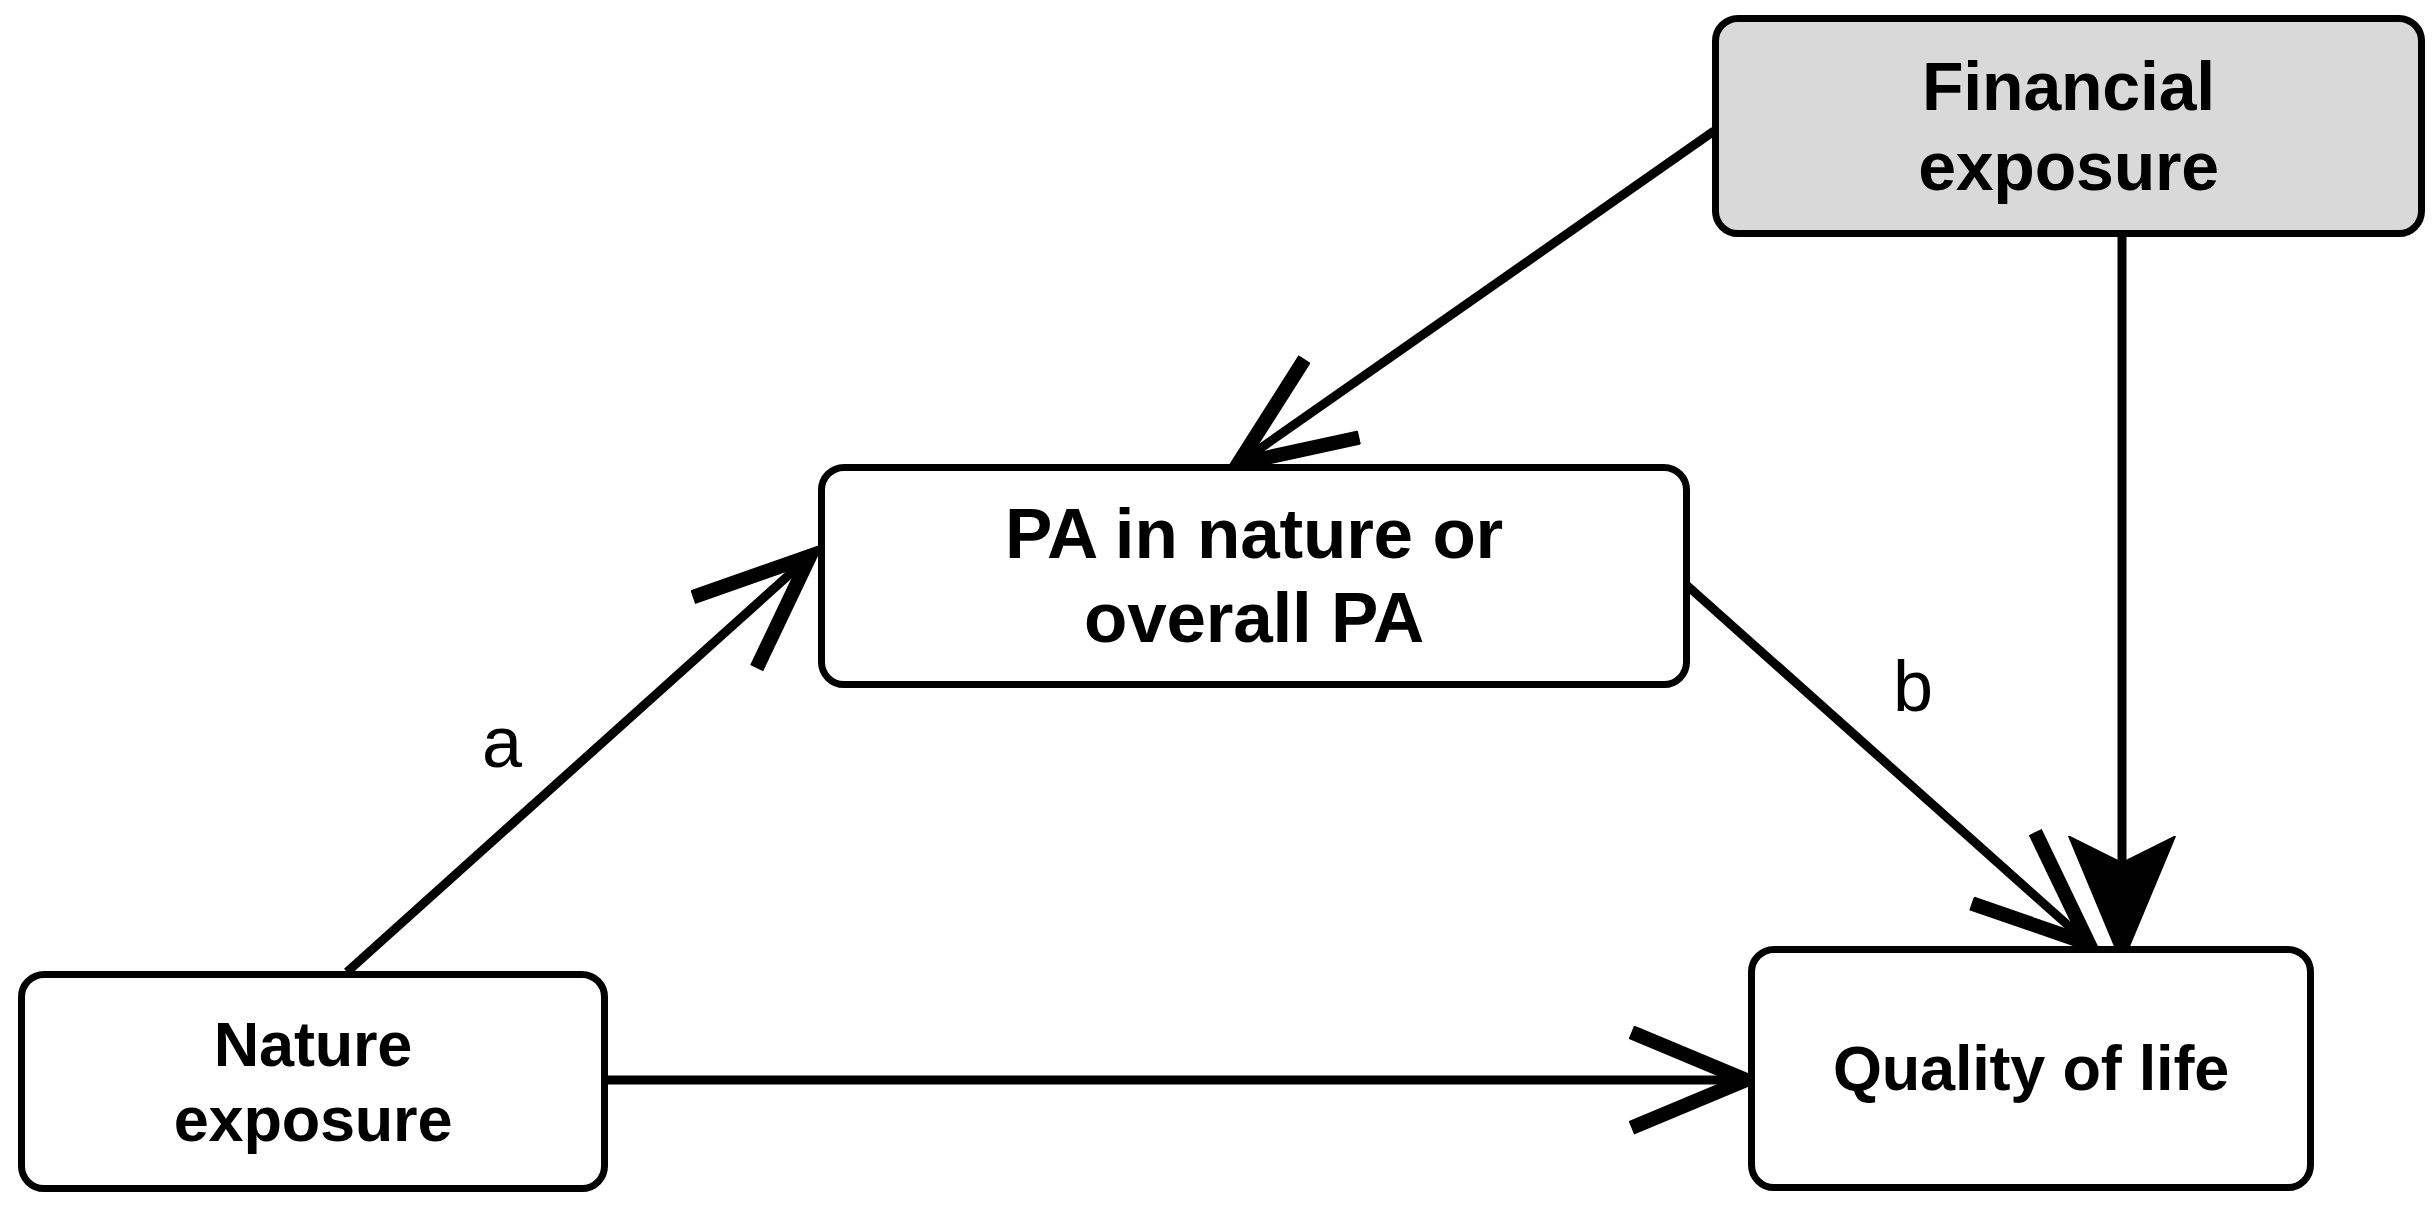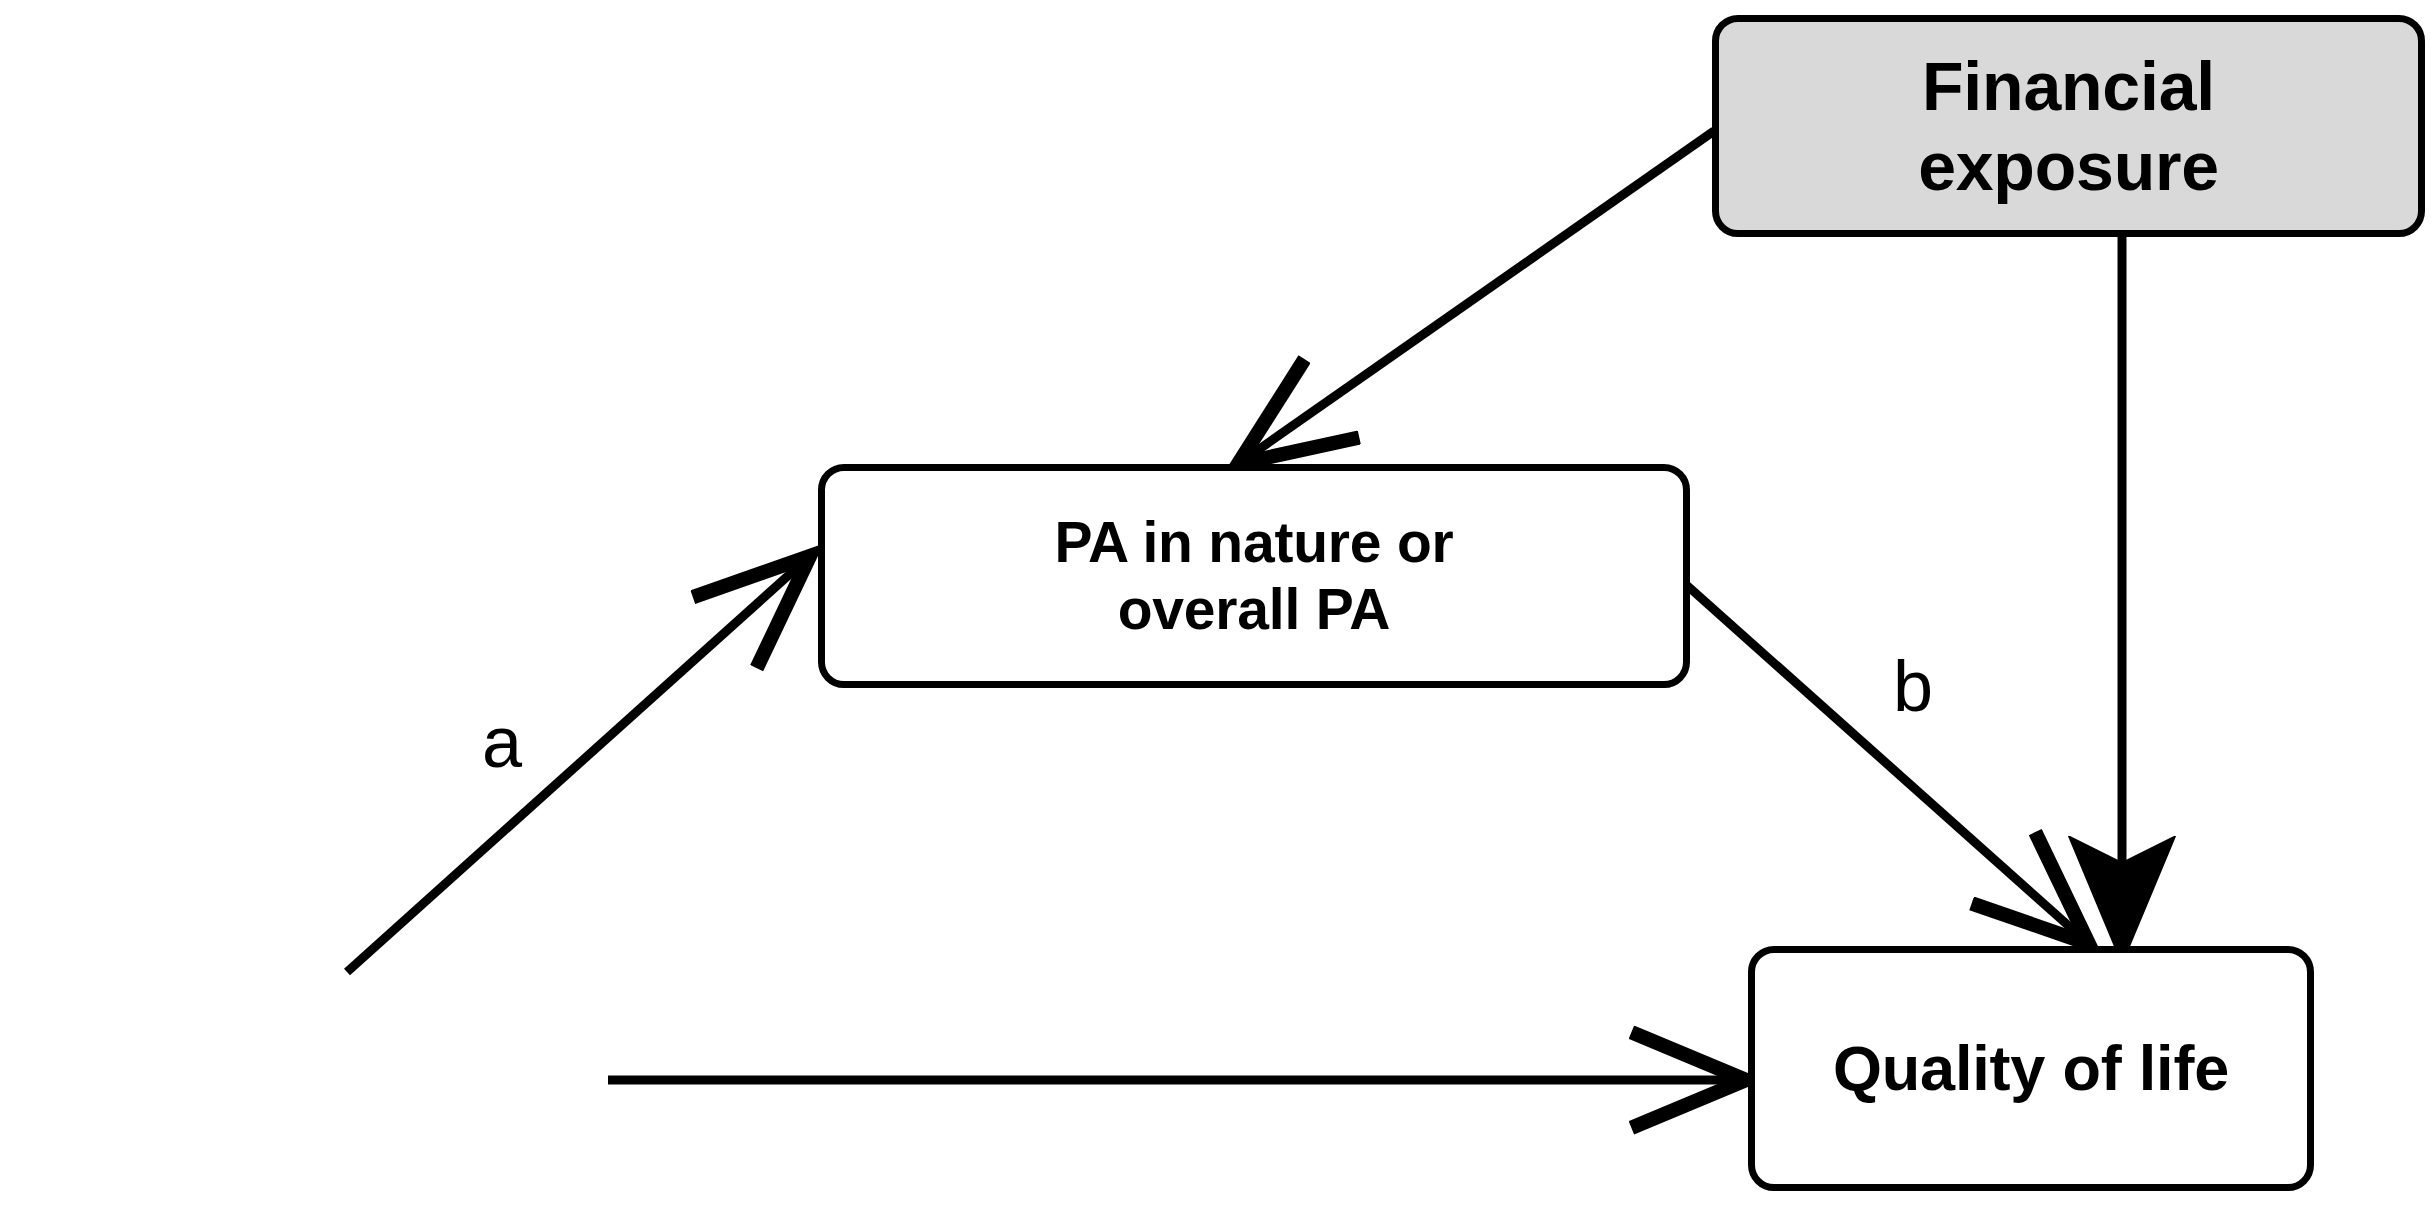--- a/index.html
+++ b/index.html
@@ -49,21 +49,21 @@
     height: 222px;
     background: #d9d9d9;
   }
   #node-financial-security .node-label { font-size: 68px; }
   #node-pa {
     left: 818px;
     top: 464px;
     width: 872px;
     height: 224px;
   }
-  #node-pa .node-label { font-size: 57px; }
+  #node-pa .node-label { font-size: 71px; }
   #node-nature-exposure {
     left: 18px;
     top: 971px;
     width: 590px;
     height: 221px;
   }
   #node-nature-exposure .node-label { font-size: 63px; }
   #node-quality-of-life {
     left: 1748px;
     top: 946px;
@@ -126,20 +126,24 @@
   <div class="node" id="node-financial-security">
     <span class="node-label">Financial
 exposure</span>
   </div>
 
   <div class="node" id="node-pa">
     <span class="node-label">PA in nature or
 overall PA</span>
   </div>
 
+  <div class="node" id="node-nature-exposure">
+    <span class="node-label">Nature
+exposure</span>
+  </div>
 
   <div class="node" id="node-quality-of-life">
     <span class="node-label">Quality of life</span>
   </div>
 
   <span class="edge-label" id="label-path-a">a</span>
 
   <span class="edge-label" id="label-path-b">b</span>
 
 

